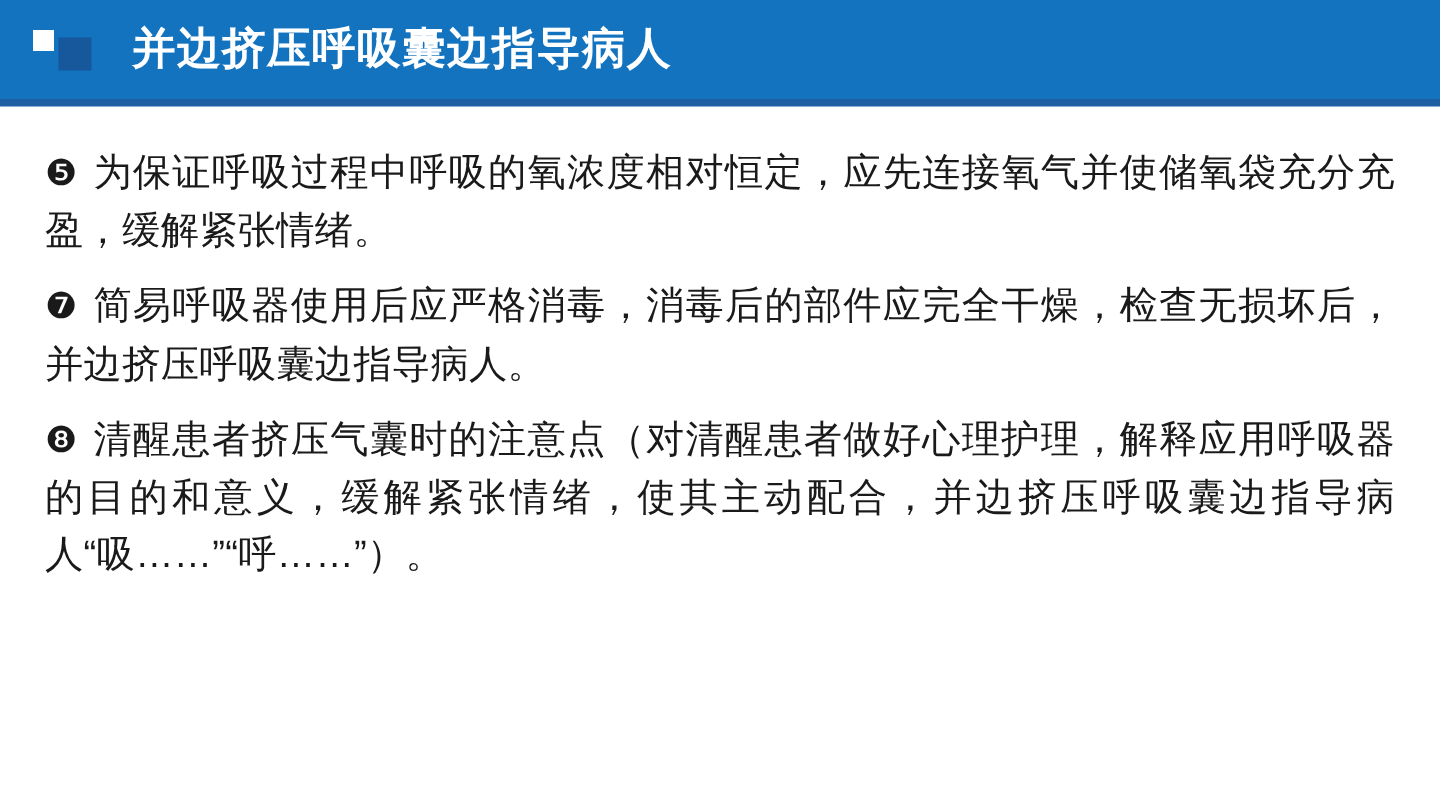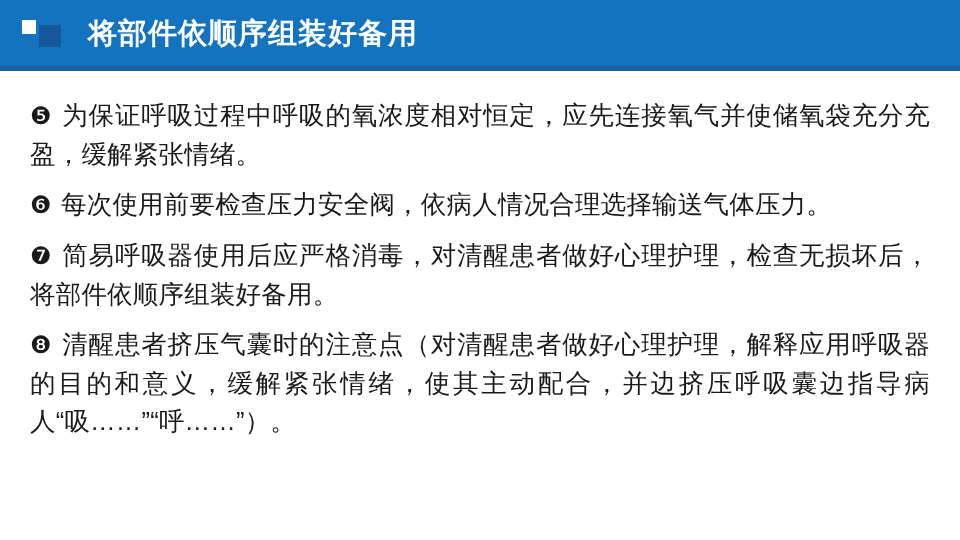--- a/index.html
+++ b/index.html
@@ -105,37 +105,33 @@
 <div class="slide">
 
   <div class="header"></div>
   <div class="header-underline"></div>
 
   <div class="header-marks">
     <div class="mark-a"></div>
     <div class="mark-b"></div>
   </div>
 
-  <div class="header-title">将部件依顺序组装好备用</div>
+  <div class="header-title">并边挤压呼吸囊边指导病人</div>
 
   <div class="content">
 
     <div class="para">
       <span class="num">❺</span>
       <span>为保证呼吸过程中呼吸的氧浓度相对恒定，应先连接氧气并使储氧袋充分充盈，缓解紧张情绪。</span>
     </div>
 
-    <div class="para">
-      <span class="num">❻</span>
-      <span>每次使用前要检查压力安全阀，依病人情况合理选择输送气体压力。</span>
-    </div>
 
     <div class="para">
       <span class="num">❼</span>
-      <span>简易呼吸器使用后应严格消毒，对清醒患者做好心理护理，检查无损坏后，将部件依顺序组装好备用。</span>
+      <span>简易呼吸器使用后应严格消毒，消毒后的部件应完全干燥，检查无损坏后，并边挤压呼吸囊边指导病人。</span>
     </div>
 
     <div class="para">
       <span class="num">❽</span>
       <span>清醒患者挤压气囊时的注意点（对清醒患者做好心理护理，解释应用呼吸器的目的和意义，缓解紧张情绪，使其主动配合，并边挤压呼吸囊边指导病人“吸……”“呼……”）。</span>
     </div>
 
   </div>
 
   <div class="footer-strip"></div>

